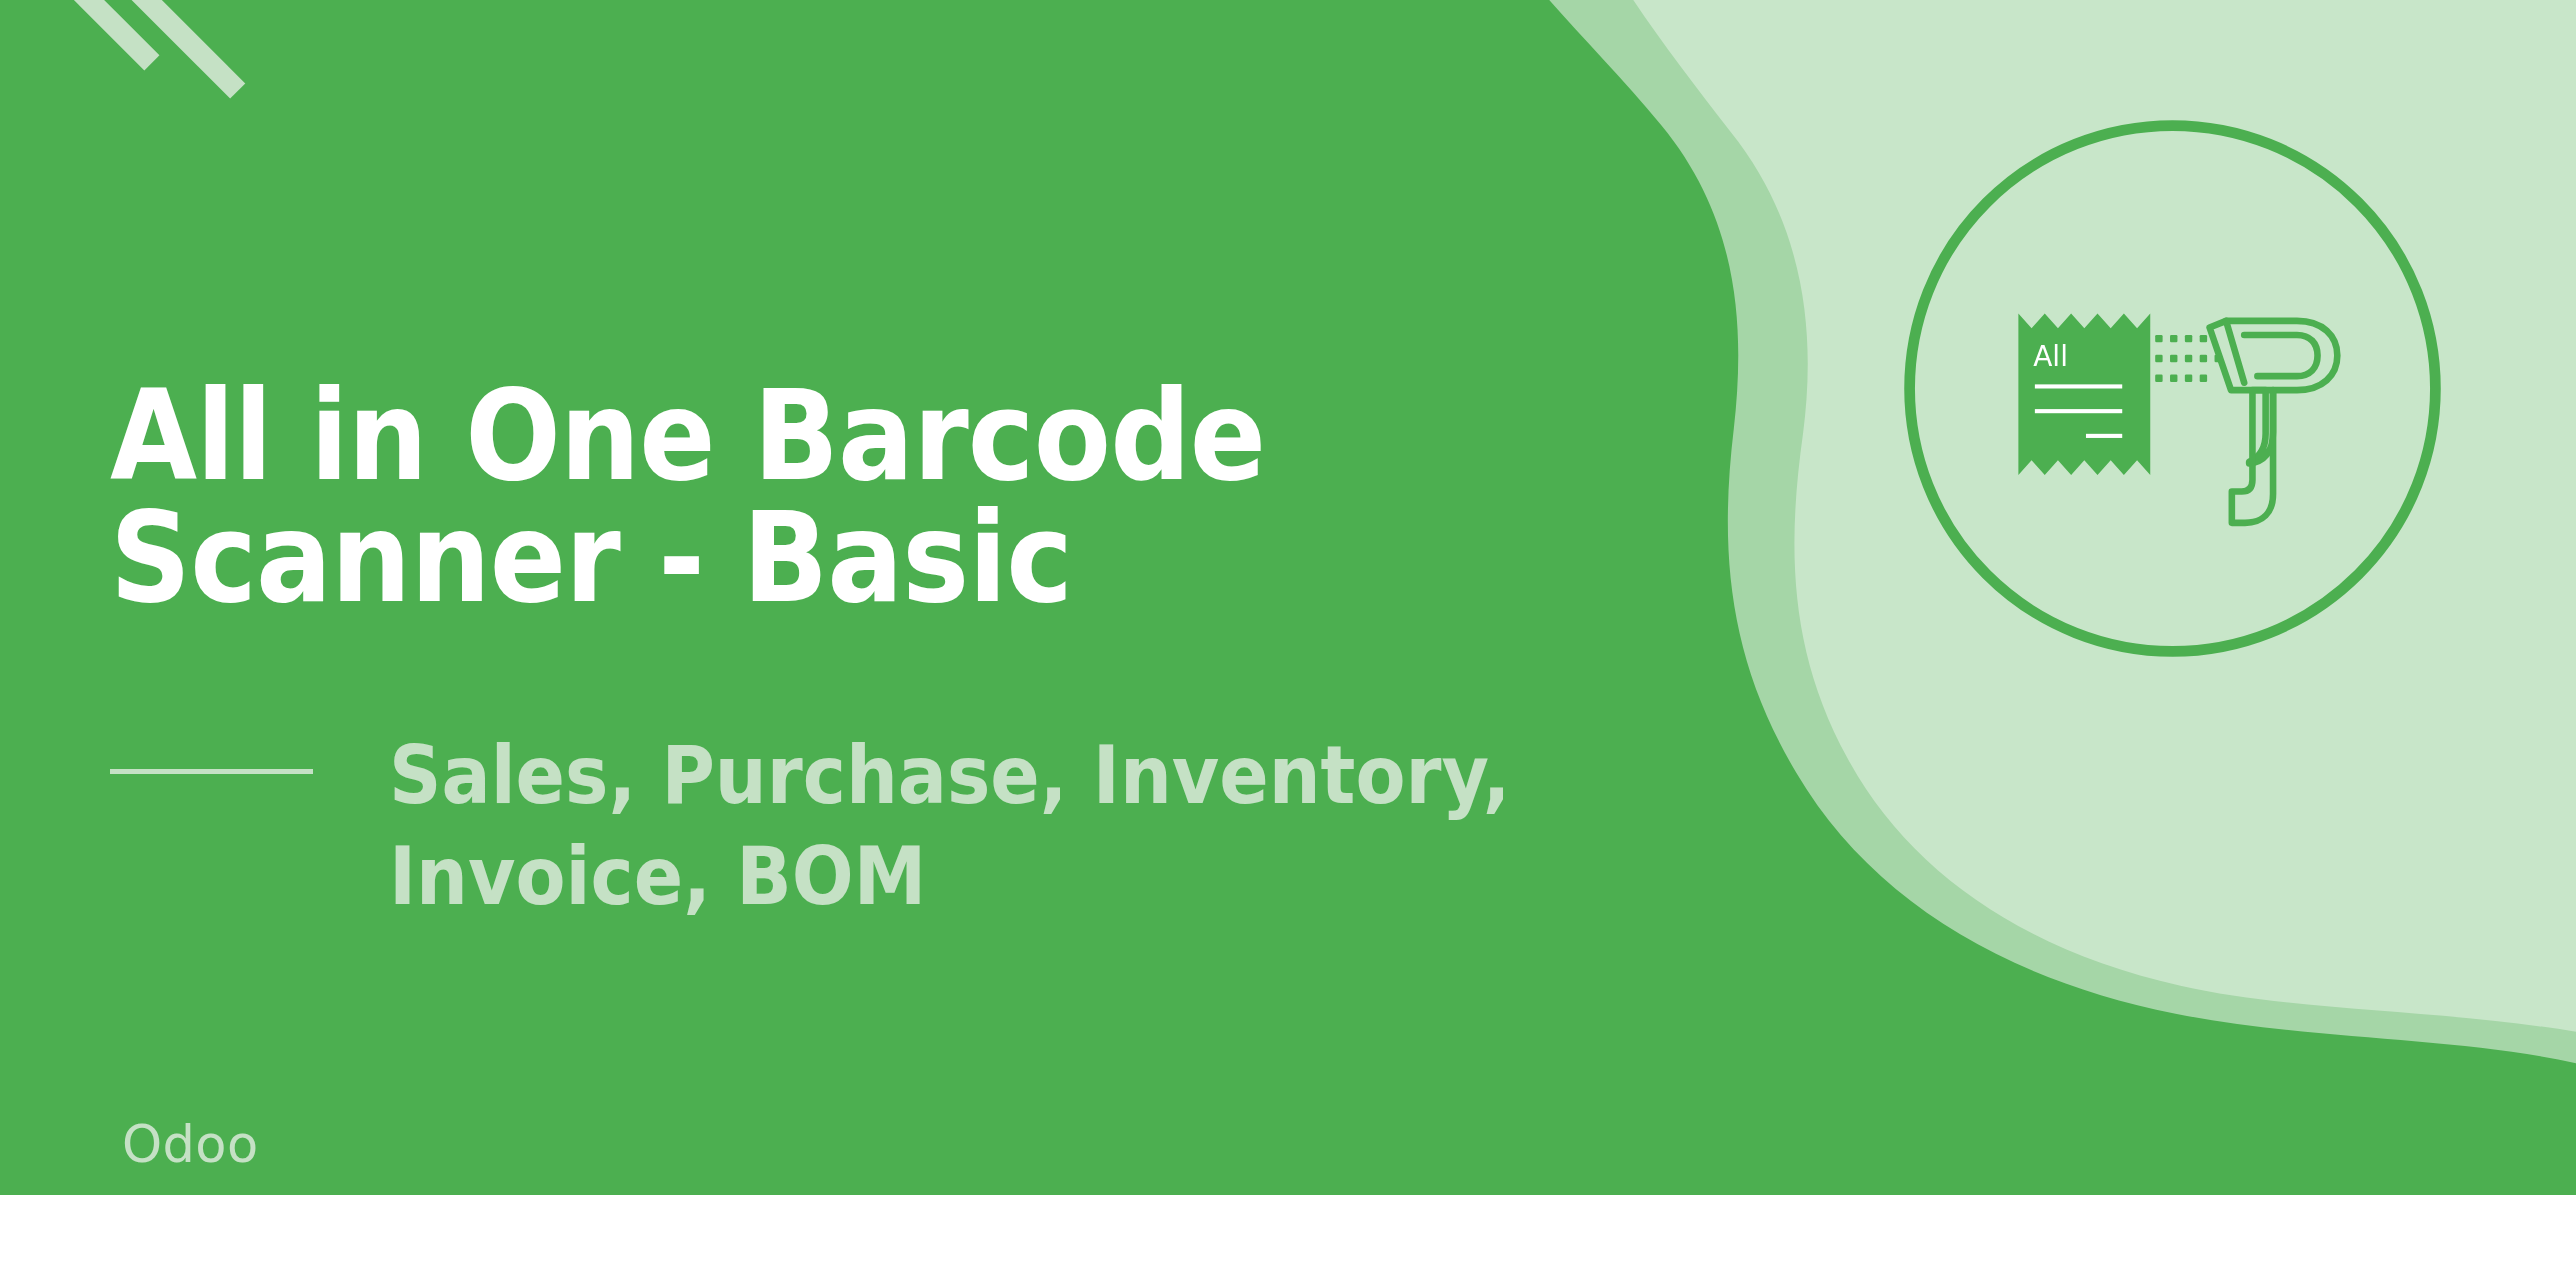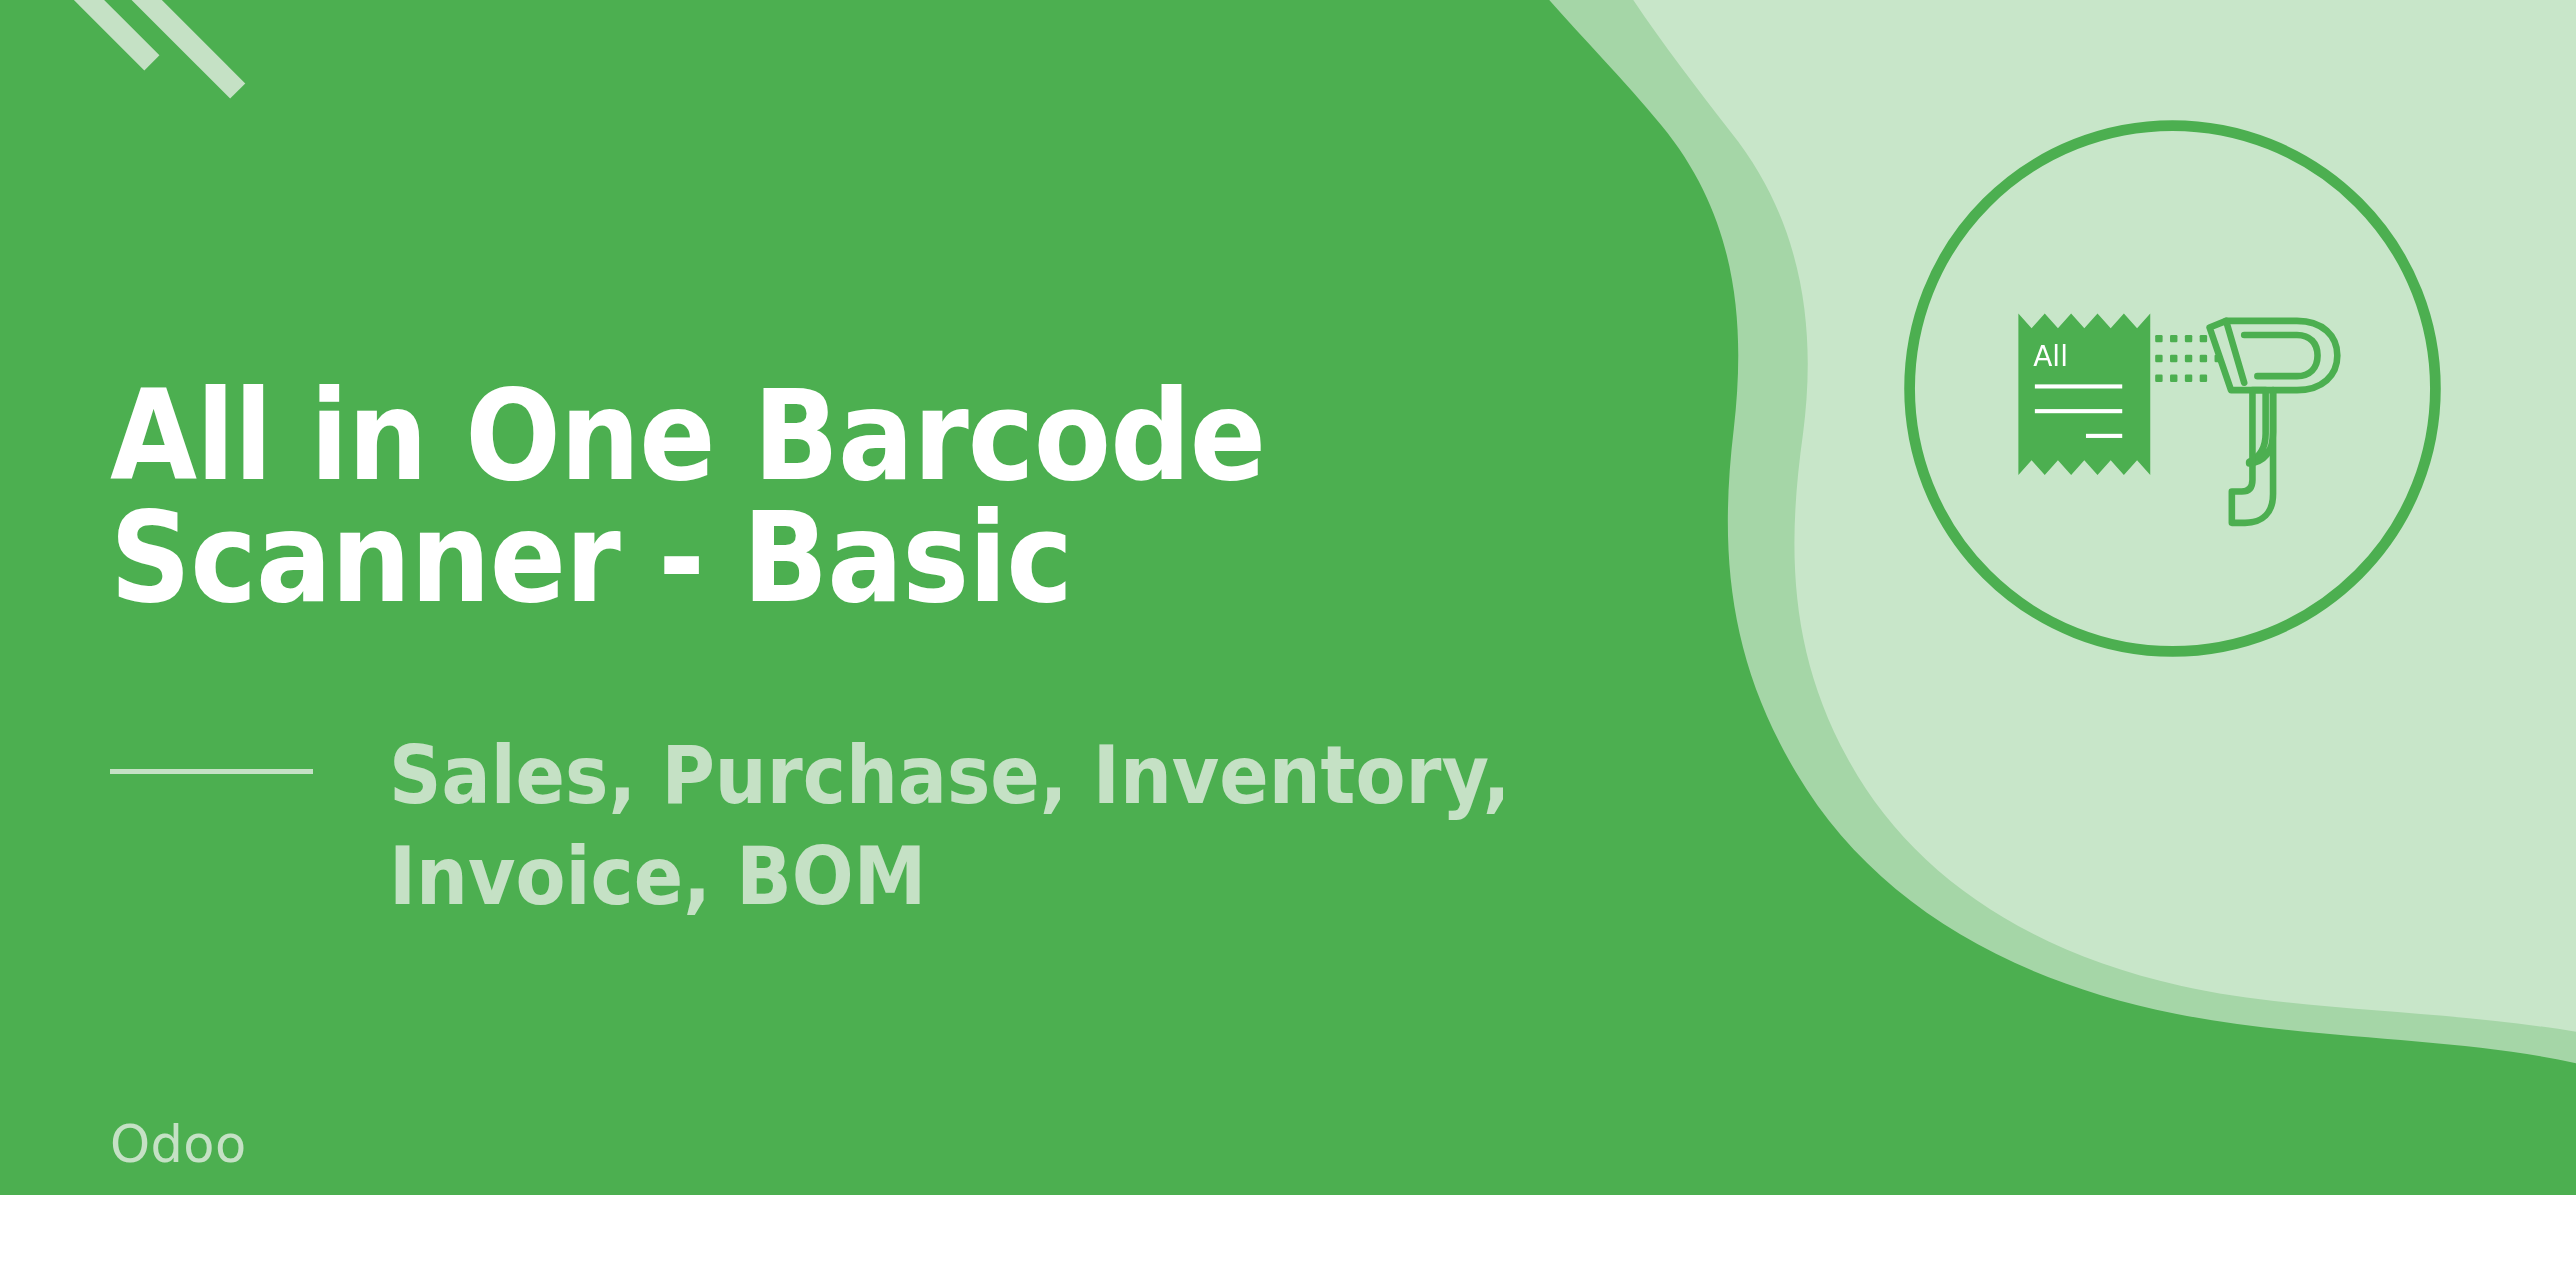--- a/index.html
+++ b/index.html
@@ -70,21 +70,21 @@
     font-weight: 700;
     font-size: 81px;
     line-height: 101px;
     color: #C5E1C5;
     white-space: pre-line;
     font-stretch: condensed;
   }
 
   #brand {
     position: absolute;
-    left: 0;
+    left: 12px;
     top: 1119px;
     margin: 0;
     font-family: "DejaVu Sans", sans-serif;
     font-weight: 400;
     font-size: 51px;
     line-height: 51px;
     color: #C5E1C5;
     letter-spacing: 0.4px;
   }
 

